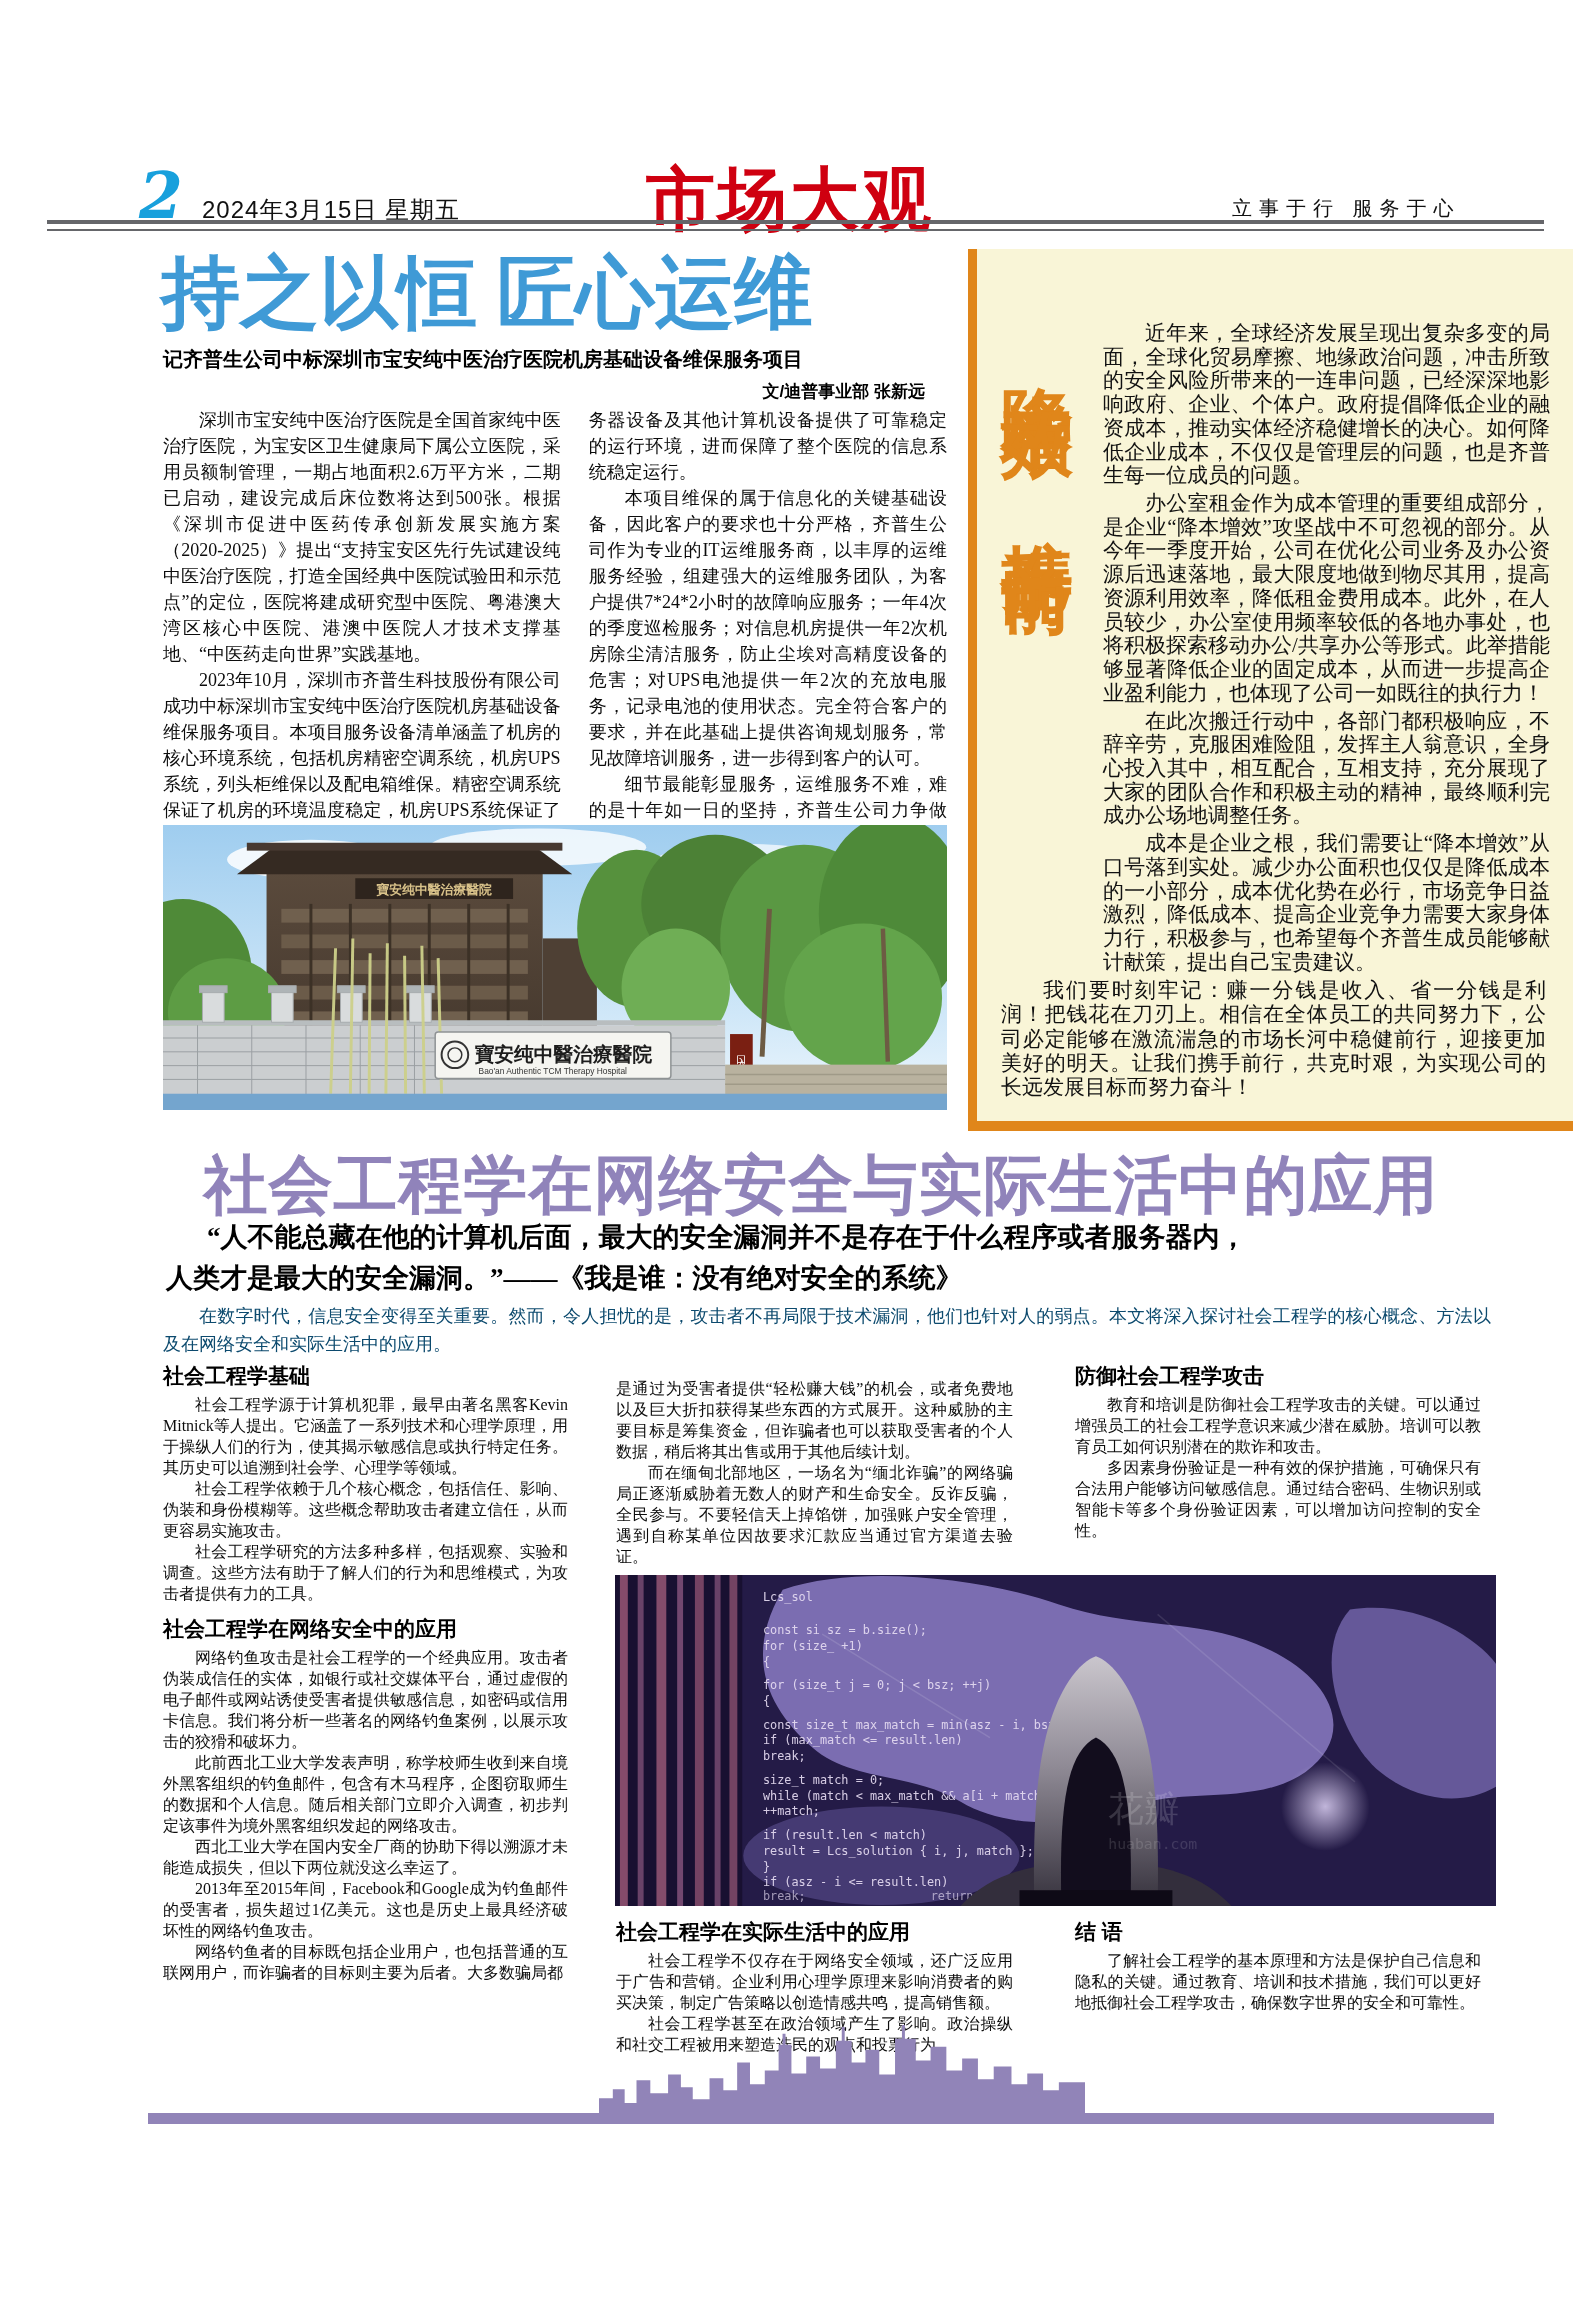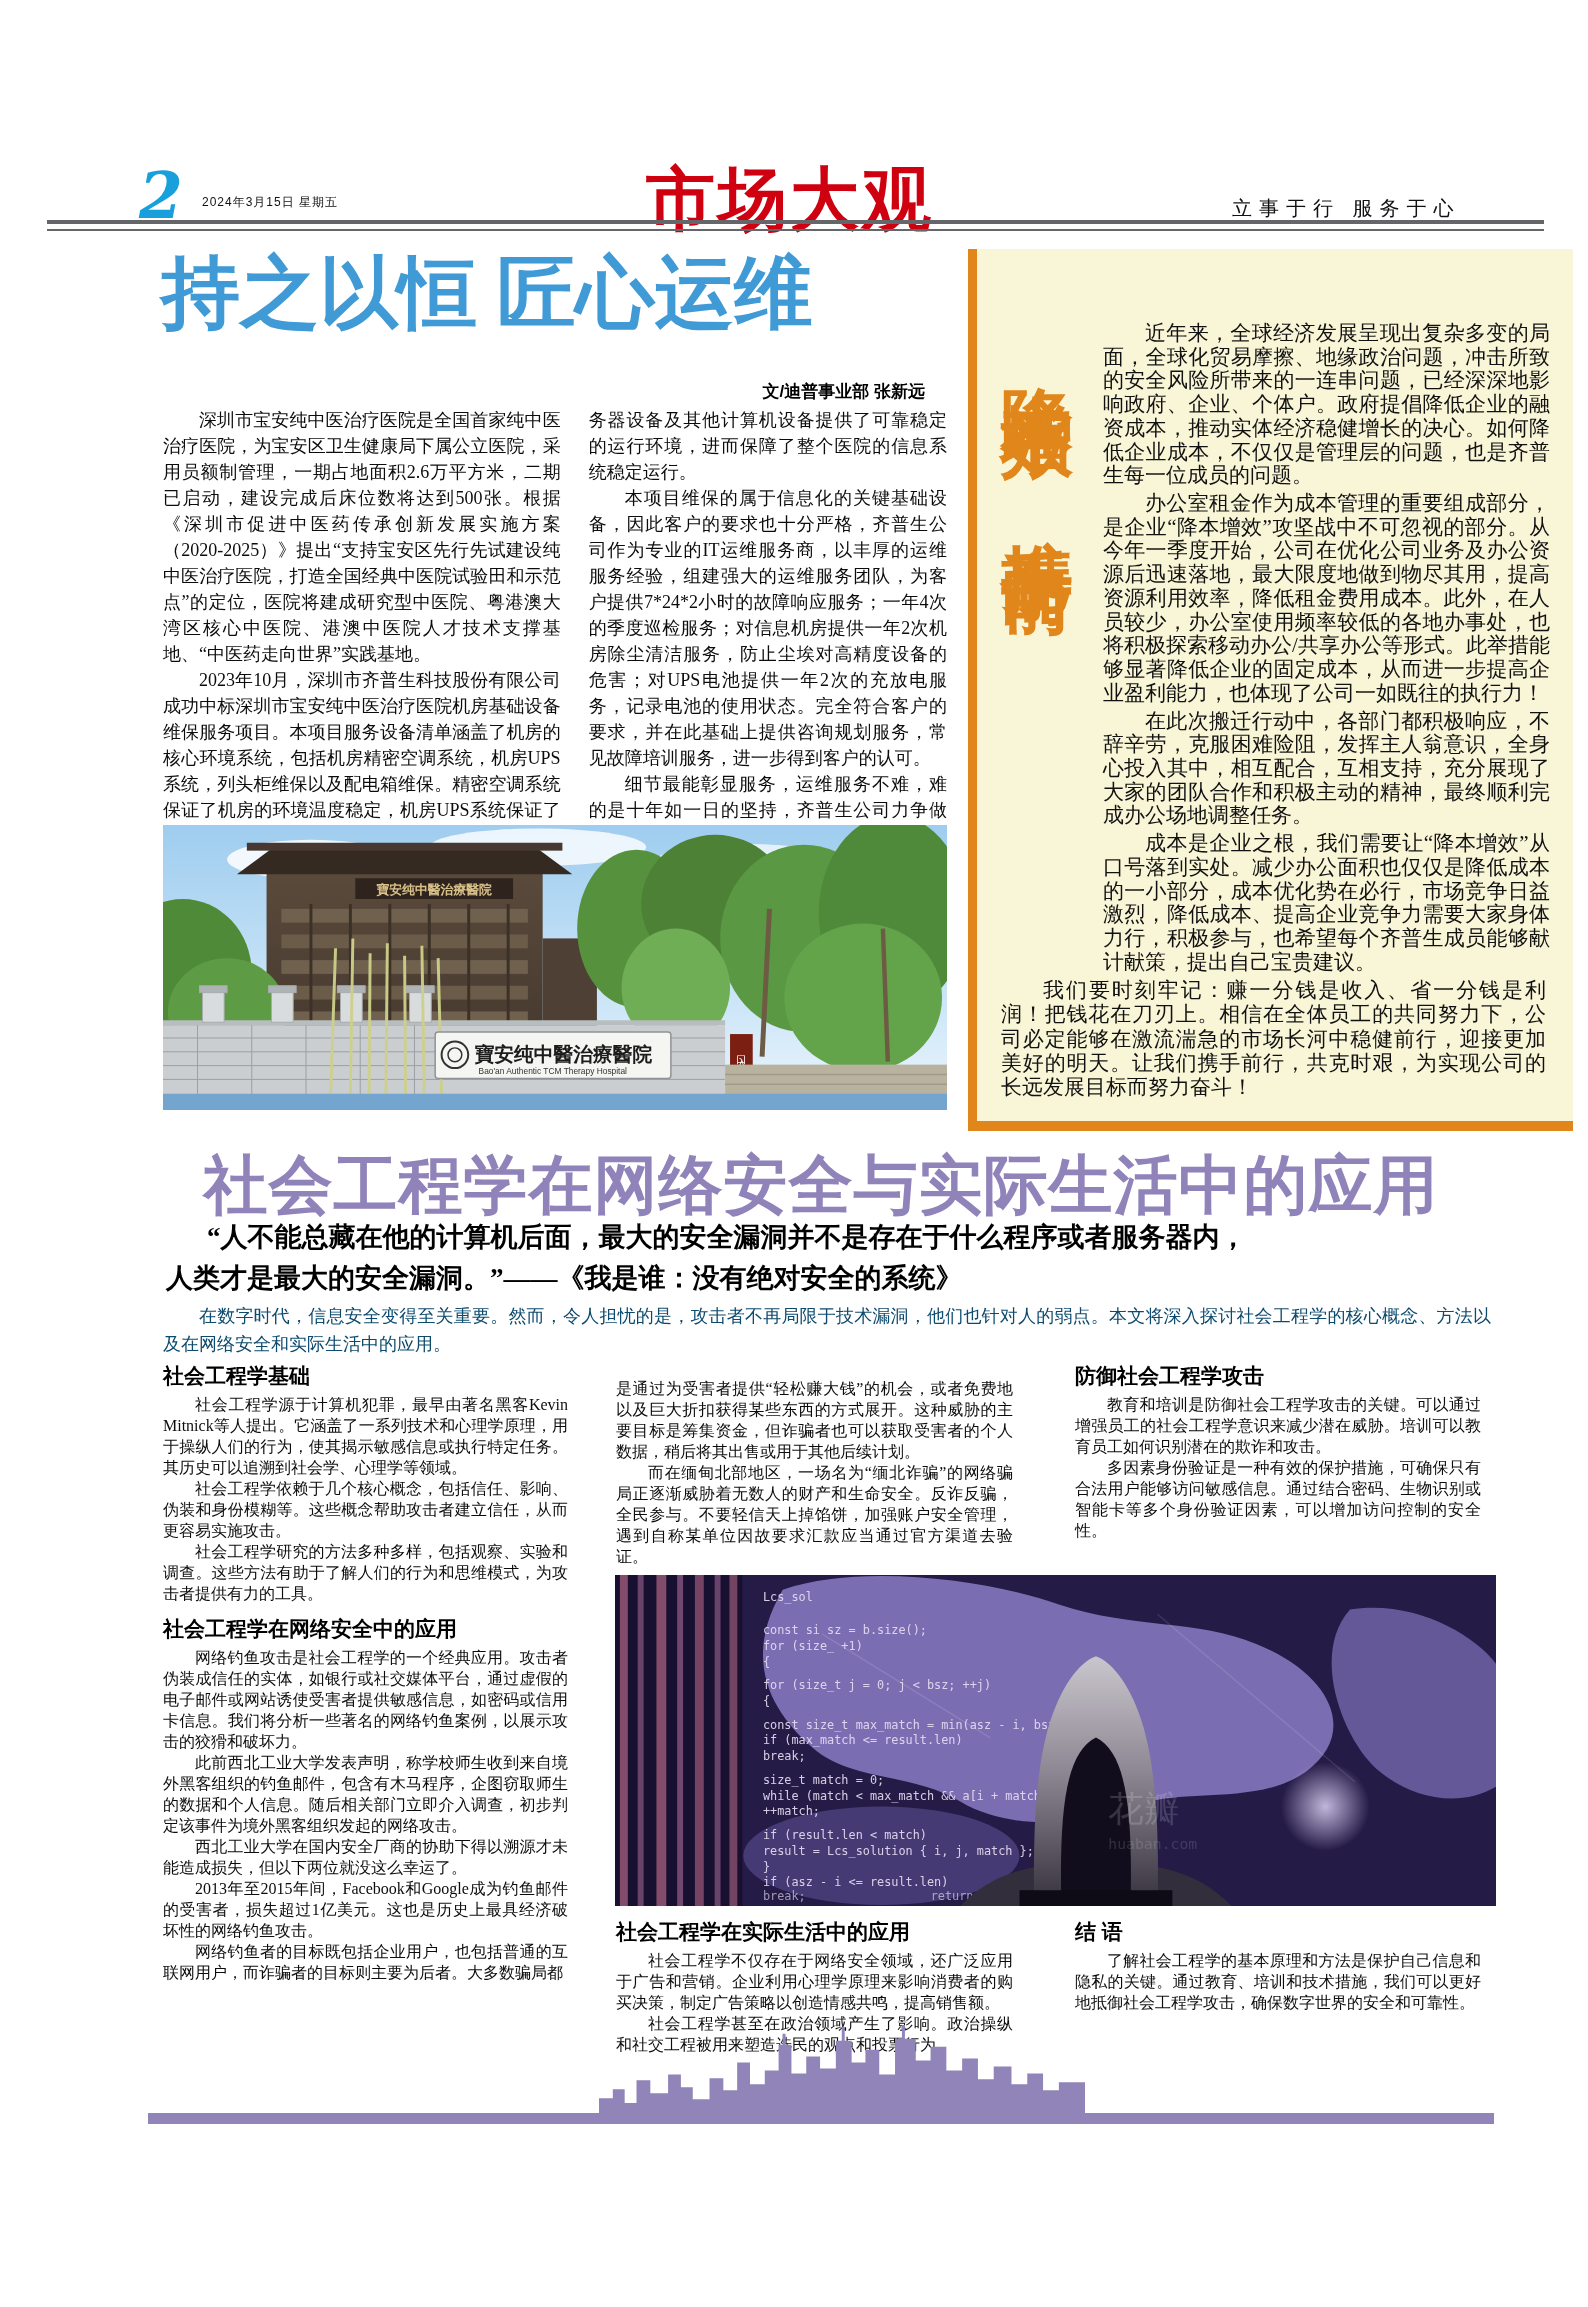--- a/index.html
+++ b/index.html
@@ -1,21 +1,21 @@
 <!DOCTYPE html>
 <html style="font-size:8px"><head>
 <meta charset="utf-8">
 <style>
   * { box-sizing: border-box; margin: 0; padding: 0; }
   body { background:#ffffff; font-family:"Liberation Serif","DejaVu Serif",serif; }
   .page { position:relative; width:1589px; height:2307px; background:#ffffff; overflow:hidden; }
 
   
   .pageno { position:absolute; left:139px; top:159px; font-size:63px; font-style:italic; font-weight:700; color:#18a0dc; font-family:"DejaVu Serif",serif; }
-  .issue-date { position:absolute; left:202px; top:194px; font-size:12px; color:#111; letter-spacing:1px; font-family:"Liberation Sans",sans-serif; }
+  .issue-date { position:absolute; left:202px; top:194px; font-size:24px; color:#111; letter-spacing:1px; font-family:"Liberation Sans",sans-serif; }
   .masthead { position:absolute; left:646px; top:154px; font-size:69px; font-weight:700; color:#cf0010; letter-spacing:3px; font-family:"Liberation Serif","DejaVu Serif",serif; }
   .motto { position:absolute; left:1232px; top:195px; font-size:20px; color:#111; letter-spacing:7px; font-family:"Liberation Sans",sans-serif; }
   .rule-thick { position:absolute; left:47px; top:220px; width:1497px; height:4.4px; background:#65666a; }
   .rule-thin  { position:absolute; left:47px; top:229px; width:1497px; height:2px; background:#65666a; }
 
   
   .main-headline { position:absolute; left:161px; top:241px; font-size:79px; font-weight:900; color:#3f9ad6; font-family:Liberation Serif, serif; white-space:nowrap; }
   .main-subtitle { position:absolute; left:163px; top:346px; font-size:20px; font-weight:800; color:#000; font-family:"Liberation Sans",sans-serif; white-space:nowrap; }
   .main-byline  { position:absolute; left:163px; top:380px; width:762px; text-align:right; font-size:17px; font-weight:700; color:#000; font-family:"Liberation Sans",sans-serif; }
   .main-cols { position:absolute; left:163px; top:407px; width:784px; display:flex; gap:28px; }
@@ -70,20 +70,21 @@
 <div class="page">
 
   <div class="pageno">2</div>
   <div class="issue-date">2024年3月15日    星期五</div>
   <div class="masthead">市场大观</div>
   <div class="motto">立事于行  服务于心</div>
   <div class="rule-thick"></div>
   <div class="rule-thin"></div>
 
   <div class="main-headline">持之以恒 匠心运维</div>
+  <div class="main-subtitle">记齐普生公司中标深圳市宝安纯中医治疗医院机房基础设备维保服务项目</div>
   <div class="main-byline">文/迪普事业部 张新远</div>
 
   <div class="main-cols">
     <div class="main-col main-col-1">
       <p class="para">深圳市宝安纯中医治疗医院是全国首家纯中医治疗医院，为宝安区卫生健康局下属公立医院，采用员额制管理，一期占地面积2.6万平方米，二期已启动，建设完成后床位数将达到500张。根据《深圳市促进中医药传承创新发展实施方案（2020-2025）》提出“支持宝安区先行先试建设纯中医治疗医院，打造全国经典中医院试验田和示范点”的定位，医院将建成研究型中医院、粤港澳大湾区核心中医院、港澳中医院人才技术支撑基地、“中医药走向世界”实践基地。</p>
       <p class="para">2023年10月，深圳市齐普生科技股份有限公司成功中标深圳市宝安纯中医治疗医院机房基础设备维保服务项目。本项目服务设备清单涵盖了机房的核心环境系统，包括机房精密空调系统，机房UPS系统，列头柜维保以及配电箱维保。精密空调系统保证了机房的环境温度稳定，机房UPS系统保证了机房的供电稳定，为机房内的高端网络设备，高端存储设备，高端服</p>
     </div>
     <div class="main-col main-col-2">
       <p class="no-indent">务器设备及其他计算机设备提供了可靠稳定的运行环境，进而保障了整个医院的信息系统稳定运行。</p>
       <p class="para">本项目维保的属于信息化的关键基础设备，因此客户的要求也十分严格，齐普生公司作为专业的IT运维服务商，以丰厚的运维服务经验，组建强大的运维服务团队，为客户提供7*24*2小时的故障响应服务；一年4次的季度巡检服务；对信息机房提供一年2次机房除尘清洁服务，防止尘埃对高精度设备的危害；对UPS电池提供一年2次的充放电服务，记录电池的使用状态。完全符合客户的要求，并在此基础上提供咨询规划服务，常见故障培训服务，进一步得到客户的认可。</p>

